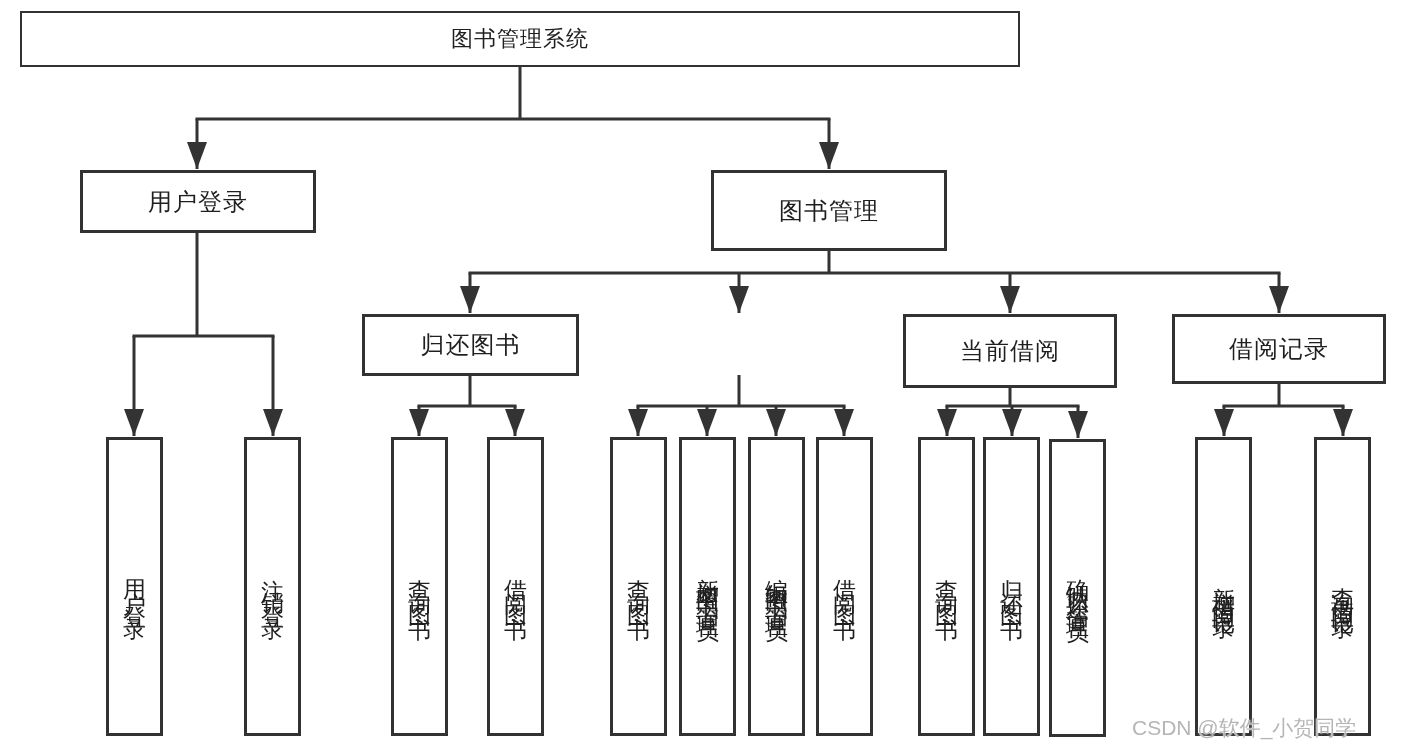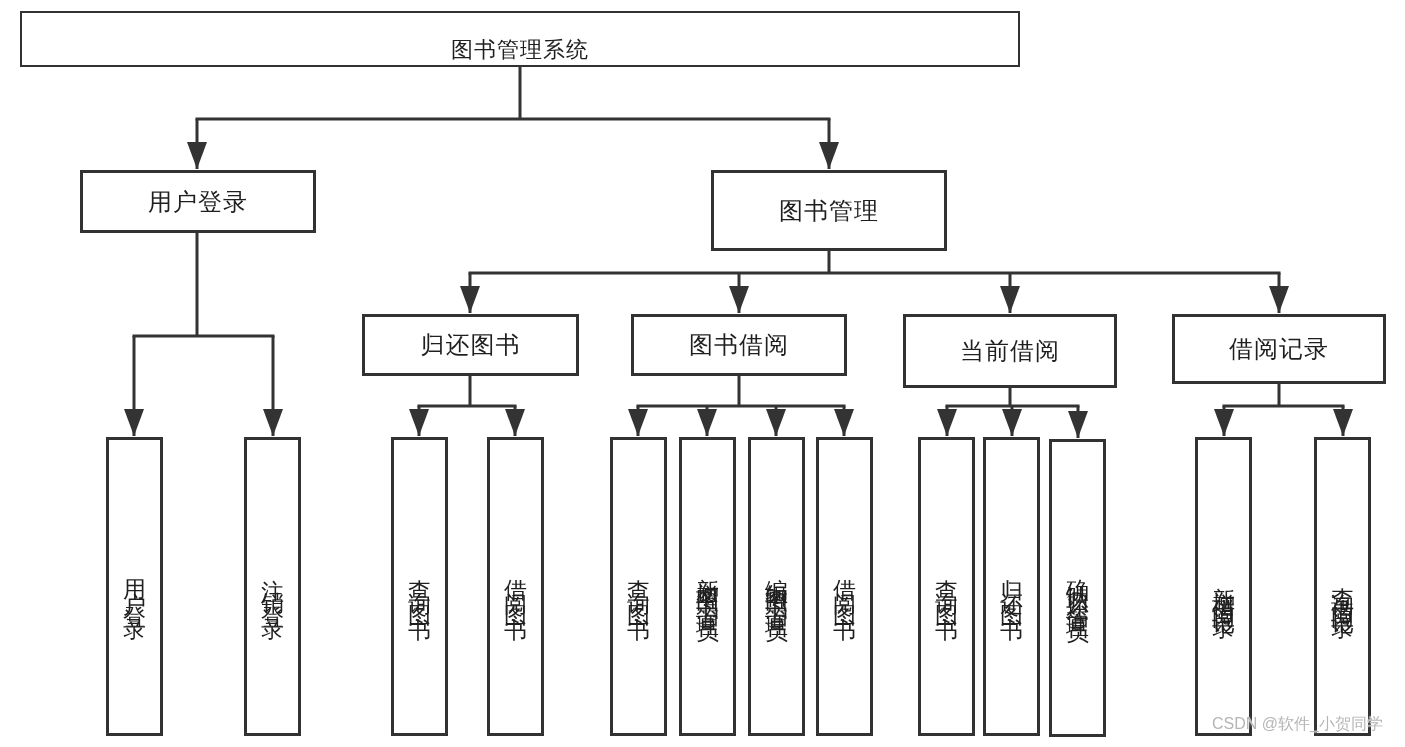--- a/index.html
+++ b/index.html
@@ -19,33 +19,33 @@
   #connectors{position:absolute;left:0;top:0;width:1405px;height:747px;}
   #connectors .skel{stroke:var(--line);stroke-width:3;fill:none;}
   #connectors line{stroke:var(--line);stroke-width:3;}
   #connectors marker path{fill:var(--line);stroke:none;}
   .node{
     position:absolute;background:var(--box-fill);
     border:3px solid var(--box-border);box-sizing:border-box;
     display:flex;align-items:center;justify-content:center;
     z-index:2;
   }
-  .node.thin{border-width:2px;align-items:flex-end;}
+  .node.thin{border-width:2px;}
   .lbl{color:var(--text);white-space:nowrap;letter-spacing:1px;}
   .root .lbl{font-size:22px;}
   .h2 .lbl,.h3 .lbl{font-size:24px;}
   .v .lbl{
     writing-mode:vertical-rl;text-orientation:mixed;
     font-size:23px;line-height:1;
   }
   .v.short .lbl{letter-spacing:13px;}
   .v.long .lbl{letter-spacing:6px;}
   #watermark{
-    position:absolute;left:1212px;top:714px;z-index:5;
-    font-size:16px;color:var(--watermark);white-space:nowrap;
+    position:absolute;left:1132px;top:714px;z-index:5;
+    font-size:21px;color:var(--watermark);white-space:nowrap;
     text-shadow:0 0 2px #ffffff,0 0 1px #ffffff;
   }
 </style>
 </head>
 <body>
 
 <div id="canvas">
 
   <svg id="connectors" viewBox="0 0 1405 747" xmlns="http://www.w3.org/2000/svg">
     <defs>
@@ -99,23 +99,20 @@
   <div class="node h2" style="left:80px;top:170px;width:236px;height:63px">
     <span class="lbl">用户登录</span>
   </div>
   <div class="node h2" style="left:711px;top:170px;width:236px;height:81px">
     <span class="lbl">图书管理</span>
   </div>
 
   <div class="node h3" style="left:362px;top:314px;width:217px;height:62px">
     <span class="lbl">归还图书</span>
   </div>
-  <div class="node h3" style="left:631px;top:314px;width:216px;height:62px">
-    <span class="lbl">图书借阅</span>
-  </div>
   <div class="node h3" style="left:903px;top:314px;width:214px;height:74px">
     <span class="lbl">当前借阅</span>
   </div>
   <div class="node h3" style="left:1172px;top:314px;width:214px;height:70px">
     <span class="lbl">借阅记录</span>
   </div>
 
   <div class="node v short" style="left:106px;top:437px;width:57px;height:299px">
     <span class="lbl">用户登录</span>
   </div>

